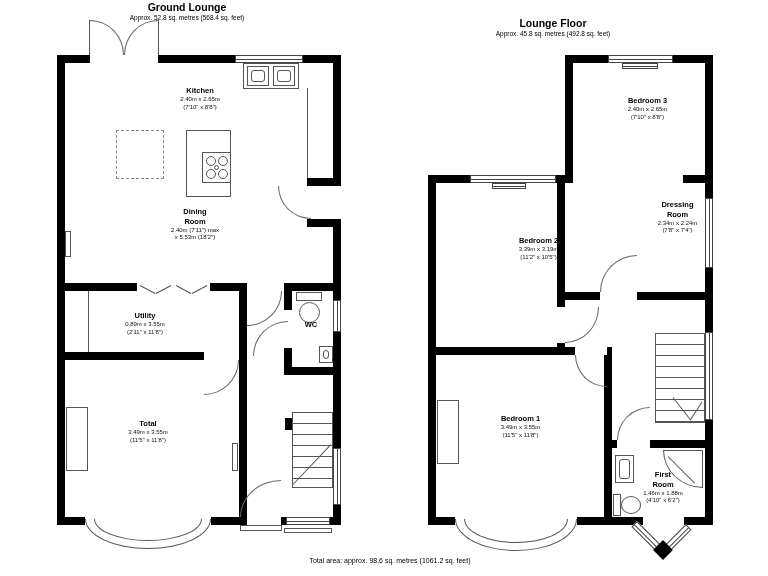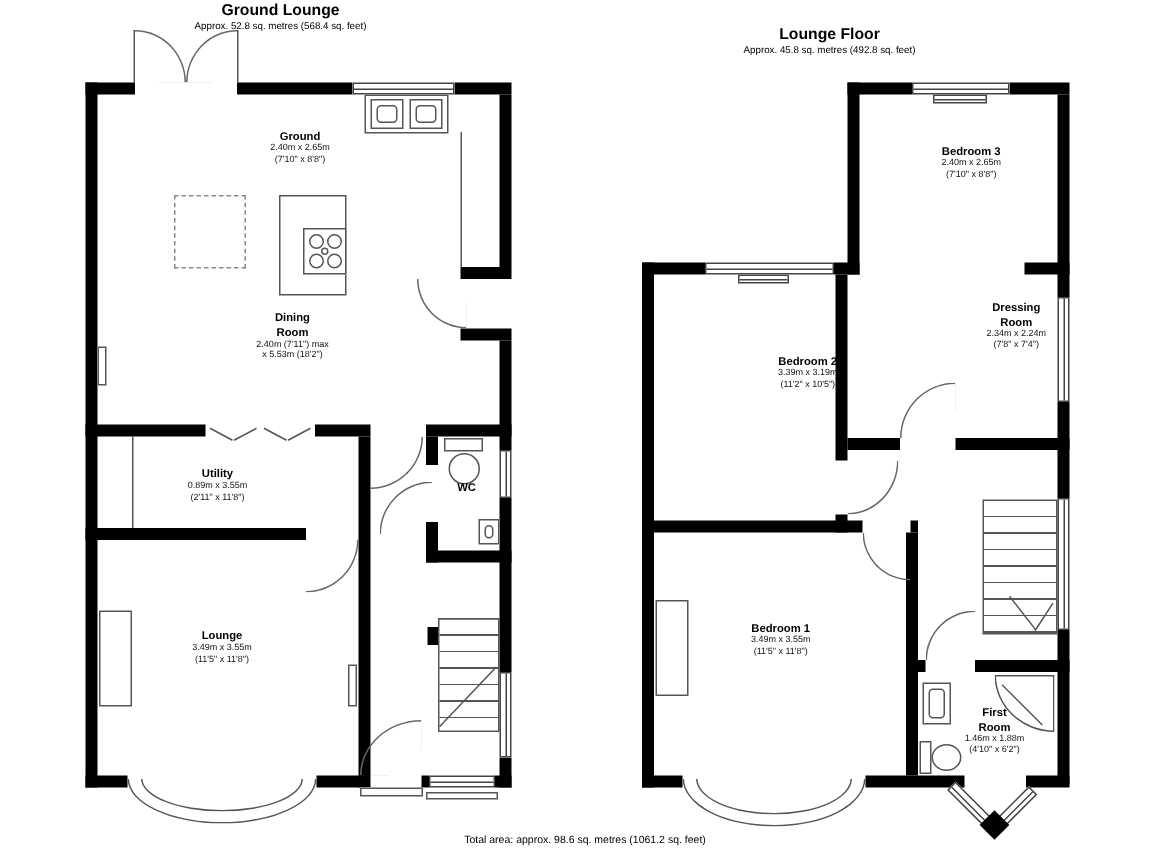--- a/index.html
+++ b/index.html
@@ -125,40 +125,40 @@
         <div class="inner"></div>
       </div>
 
     <div class="fixture" style="left:66px;top:407px;width:22px;height:64px"></div>
     <div class="fixture" style="left:232px;top:443px;width:6px;height:28px"></div>
 
     <div class="fixture" style="left:240px;top:525px;width:42px;height:6px"></div>
     <div class="fixture" style="left:284px;top:528px;width:48px;height:5px"></div>
 
     <div class="lbl" style="left:160px;top:86px;width:80px">
-      <div class="rname">Ground</div>
+      <div class="rname">Kitchen</div>
       <div class="rdims">2.40m x 2.65m</div>
       <div class="rdims">(7'10" x 8'8")</div>
     </div>
     <div class="lbl" style="left:150px;top:207px;width:90px">
       <div class="rname">Dining
 Room</div>
       <div class="rdims">2.40m (7'11") max</div>
       <div class="rdims">x 5.53m (18'2")</div>
     </div>
     <div class="lbl" style="left:105px;top:311px;width:80px">
       <div class="rname">Utility</div>
       <div class="rdims">0.89m x 3.55m</div>
       <div class="rdims">(2'11" x 11'8")</div>
     </div>
     <div class="lbl" style="left:295px;top:320px;width:32px">
       <div class="rname">WC</div>
     </div>
     <div class="lbl" style="left:108px;top:419px;width:80px">
-      <div class="rname">Lounge</div>
+      <div class="rname">Total</div>
       <div class="rdims">3.49m x 3.55m</div>
       <div class="rdims">(11'5" x 11'8")</div>
     </div>
   </div>
 
   <div>
     <div class="title" style="left:473px;top:17px;width:160px">
       <div class="t">Lounge Floor</div>
       <div class="s">Approx. 45.8 sq. metres (492.8 sq. feet)</div>
     </div>

